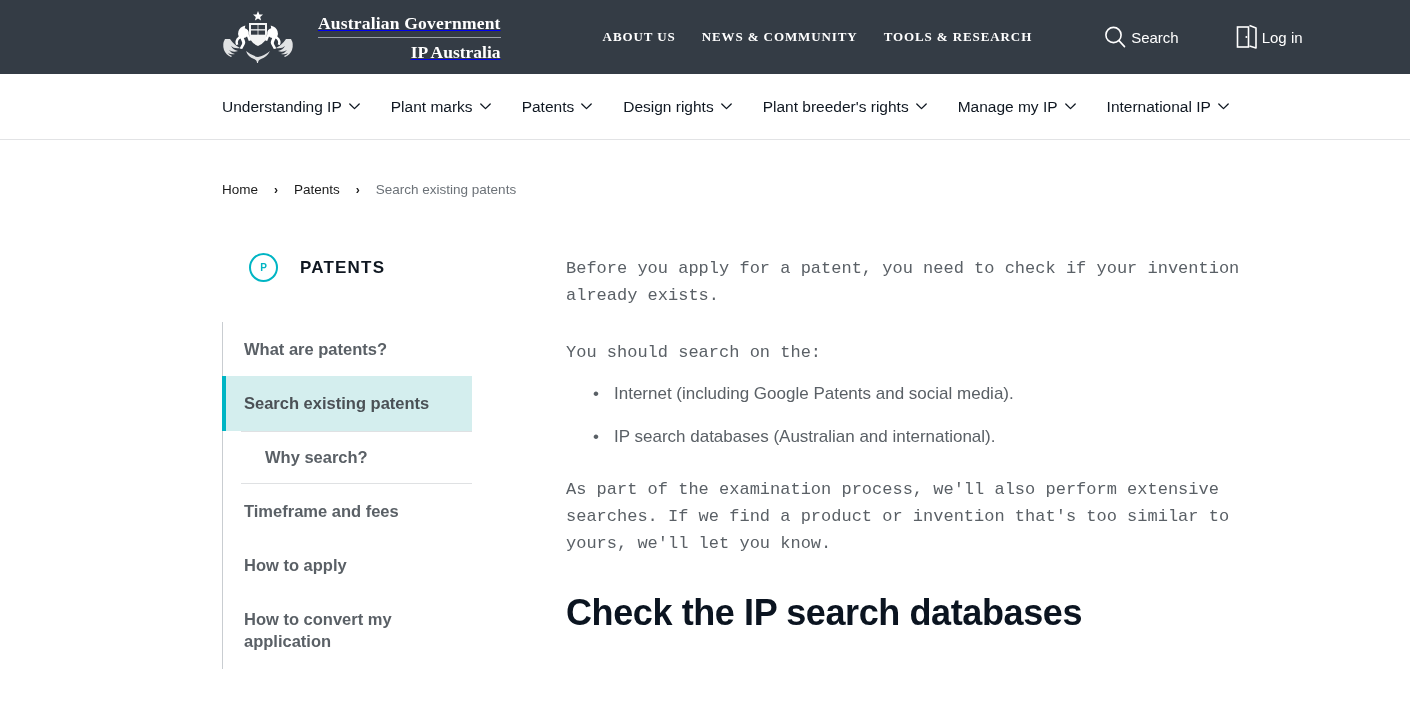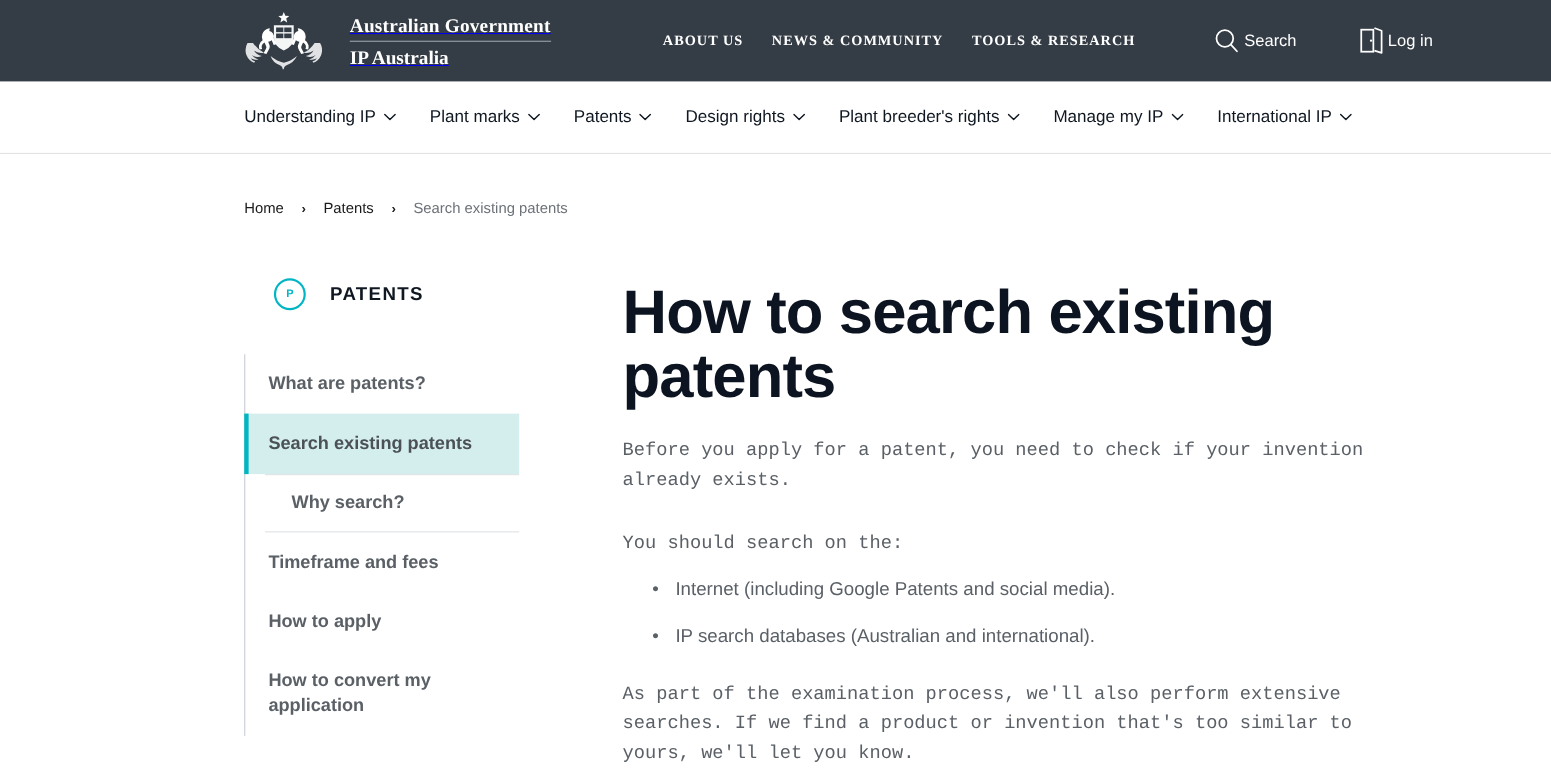--- a/index.html
+++ b/index.html
@@ -59,20 +59,21 @@
     white-space: nowrap;
   }
   .brand-line2 {
     color: #ffffff;
     font-family: "Liberation Serif", serif;
     font-weight: bold;
     font-size: 17.5px;
     line-height: 22px;
     padding-top: 3px;
     white-space: nowrap;
+    text-align: right;
   }
 
   .util-nav {
     display: flex;
     align-items: center;
     margin-left: 102px;
     gap: 26px;
     font-family: Liberation Serif, serif;
   }
   .util-link {
@@ -415,21 +416,20 @@
       <a class="side-item" href="#">What are patents?</a>
       <a class="side-item active" href="#">Search existing patents</a>
       <a class="side-subitem" href="#">Why search?</a>
       <a class="side-item" href="#">Timeframe and fees</a>
       <a class="side-item" href="#">How to apply</a>
       <a class="side-item" href="#">How to convert my application</a>
     </nav>
   </aside>
 
   <main class="main-content">
-    <h1 class="page-title">How to search existing patents</h1>
     <p class="lead">Before you apply for a patent, you need to check if your invention already exists.</p>
     <p class="para para-tight">You should search on the:</p>
     <ul class="bullets">
       <li>Internet (including Google Patents and social media).</li>
       <li>IP search databases (Australian and international).</li>
     </ul>
     <p class="para">As part of the examination process, we'll also perform extensive searches. If we find a product or invention that's too similar to yours, we'll let you know.</p>
     <h2 class="section-title">Check the IP search databases</h2>
   </main>
 

